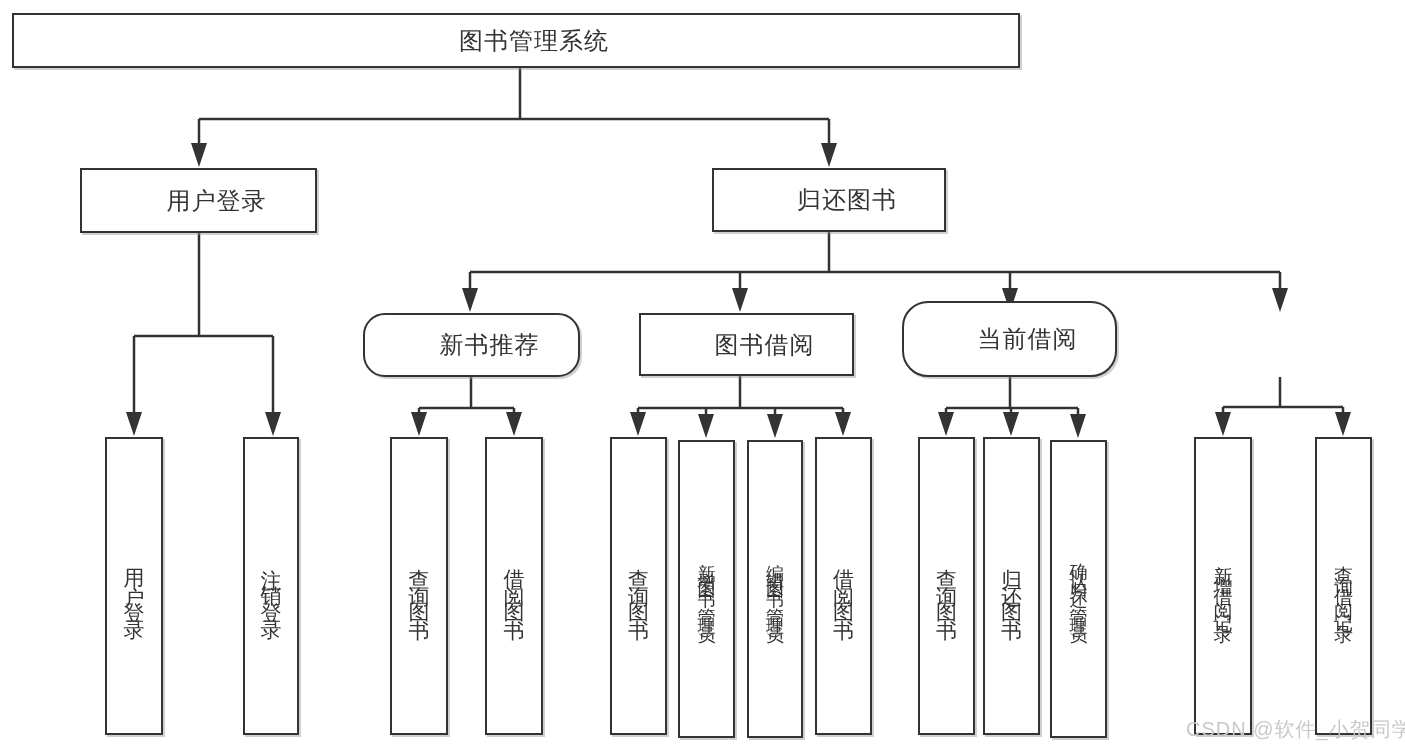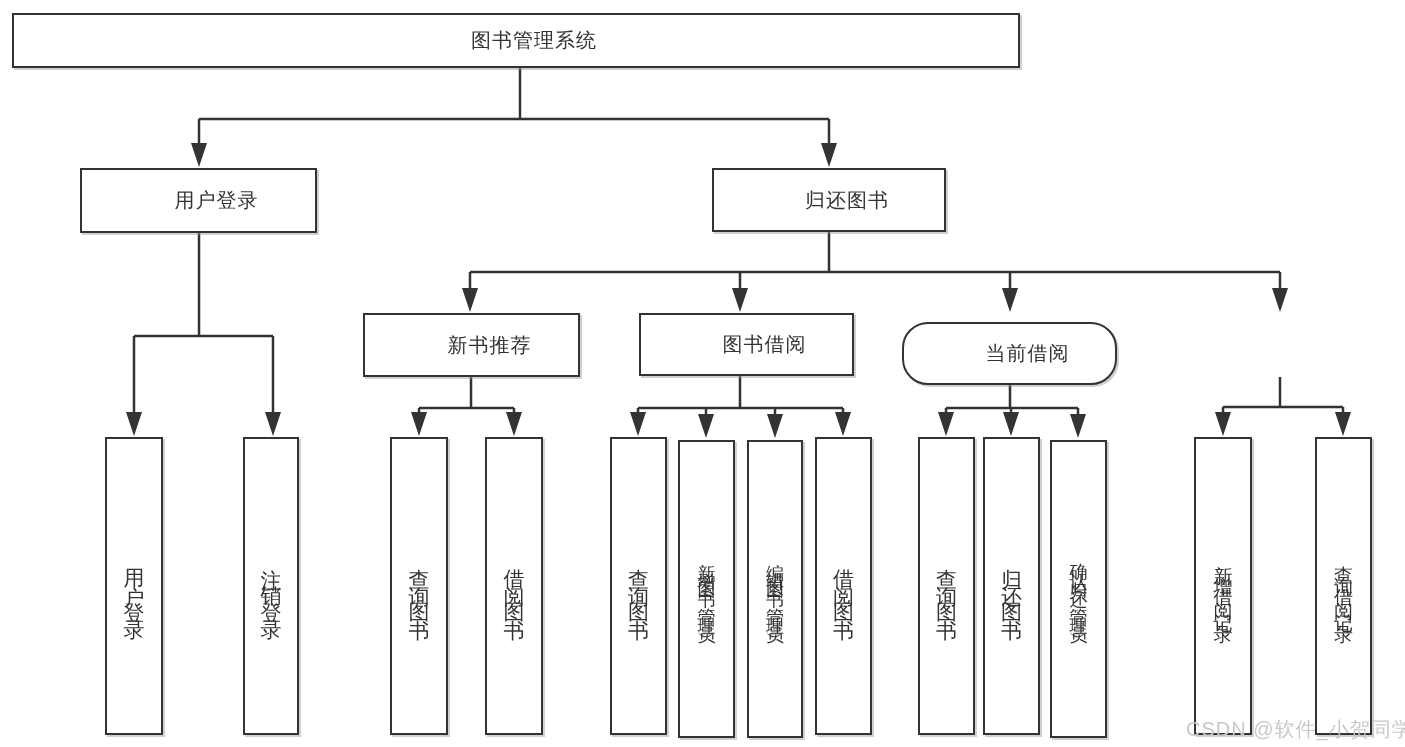--- a/index.html
+++ b/index.html
@@ -27,21 +27,21 @@
     box-sizing: border-box;
     background: #ffffff;
     border: 2px solid #333333;
     box-shadow: 2px 2px 0 rgba(150,150,150,0.45);
     display: flex;
     align-items: center;
     justify-content: center;
     color: #333333;
   }
   .h-box {
-    font-size: 20px;
+    font-size: 24px;
     letter-spacing: 1px;
     white-space: nowrap;
     padding-left: 36px;
   }
   .v-box span {
     writing-mode: vertical-rl;
     text-orientation: mixed;
     white-space: nowrap;
     color: #333333;
   }
@@ -163,23 +163,23 @@
       <line class="wire" x1="1343" y1="407" x2="1343" y2="416"></line>
       <polygon class="head" points="1335,412 1351,412 1343,436"></polygon>
     </g>
   </svg>
 
   <div class="box h-box" style="left:12px; top:13px; width:1008px; height:55px;">图书管理系统</div>
 
   <div class="box h-box" style="left:80px; top:168px; width:237px; height:65px;">用户登录</div>
   <div class="box h-box" style="left:712px; top:168px; width:234px; height:64px;">归还图书</div>
 
-  <div class="box h-box" style="left:363px; top:313px; width:217px; height:64px;">新书推荐</div>
+  <div class="box h-box" style="left:363px; top:313px; width:217px; height:64px;border-radius:22px;">新书推荐</div>
   <div class="box h-box" style="left:632px; top:313px; width:215px; height:63px;margin-left:7px;">图书借阅</div>
-  <div class="box h-box" style="left:902px; top:322px; width:215px; height:63px;border-radius:26px;">当前借阅</div>
+  <div class="box h-box" style="left:902px; top:301px; width:215px; height:76px;border-radius:26px;">当前借阅</div>
 
   <div class="box v-box" style="left:105px; top:437px; width:58px; height:298px;">
     <span class="ls4">用户登录</span>
   </div>
   <div class="box v-box" style="left:243px; top:437px; width:56px; height:298px;">
     <span class="ls4">注销登录</span>
   </div>
 
   <div class="box v-box" style="left:390px; top:437px; width:58px; height:298px;">
     <span class="ls4">查询图书</span>

